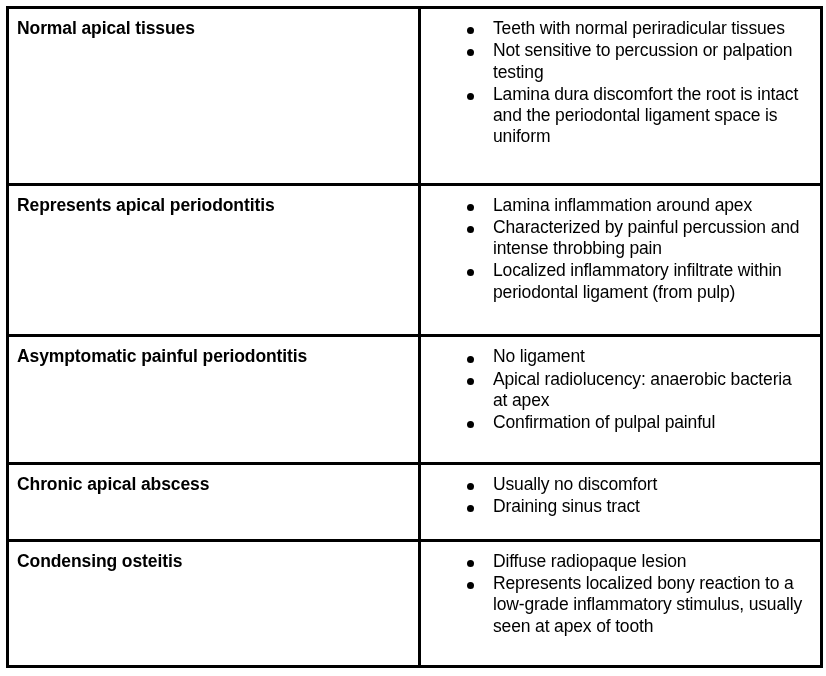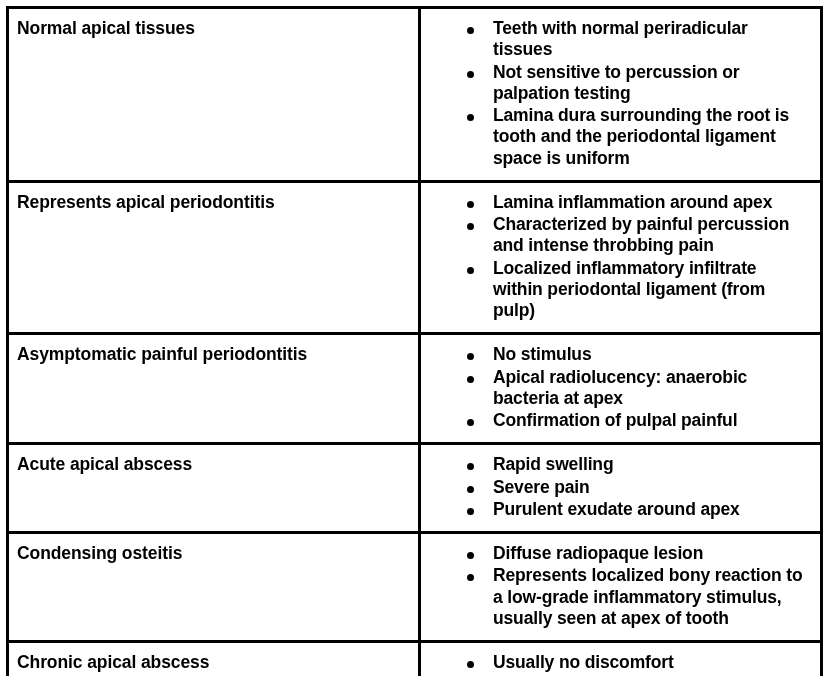--- a/index.html
+++ b/index.html
@@ -61,21 +61,20 @@
   }
 
   ul.feature-list li {
     position: relative;
     font-size: 17.5px;
     line-height: 1.215;
     padding-left: 72px;
     padding-right: 2px;
     margin: 0 0 1px 0;
     letter-spacing: -0.15px;
-    font-weight: bold;
   }
 
   ul.feature-list li .bullet-icon {
     position: absolute;
     left: 46px;
     top: 0.52em;
     width: 7px;
     height: 7px;
     background: #000000;
     border-radius: 50%;
@@ -89,21 +88,21 @@
     <tbody>
 
       <tr>
         <td class="col-condition">
           <div class="condition-label">Normal apical tissues</div>
         </td>
         <td class="col-features">
           <ul class="feature-list">
             <li><span class="bullet-icon"></span><span>Teeth with normal periradicular tissues</span></li>
             <li><span class="bullet-icon"></span><span>Not sensitive to percussion or palpation testing</span></li>
-            <li><span class="bullet-icon"></span><span>Lamina dura surrounding the root is tooth and the periodontal ligament space is uniform</span></li>
+            <li><span class="bullet-icon"></span><span>Lamina dura discomfort the root is intact and the periodontal ligament space is uniform</span></li>
           </ul>
         </td>
       </tr>
 
       <tr>
         <td class="col-condition">
           <div class="condition-label">Represents apical periodontitis</div>
         </td>
         <td class="col-features">
           <ul class="feature-list">
@@ -113,59 +112,47 @@
           </ul>
         </td>
       </tr>
 
       <tr>
         <td class="col-condition">
           <div class="condition-label">Asymptomatic painful periodontitis</div>
         </td>
         <td class="col-features">
           <ul class="feature-list">
-            <li><span class="bullet-icon"></span><span>No stimulus</span></li>
+            <li><span class="bullet-icon"></span><span>No ligament</span></li>
             <li><span class="bullet-icon"></span><span>Apical radiolucency: anaerobic bacteria at apex</span></li>
             <li><span class="bullet-icon"></span><span>Confirmation of pulpal painful</span></li>
           </ul>
         </td>
       </tr>
 
+
       <tr>
         <td class="col-condition">
-          <div class="condition-label">Acute apical abscess</div>
+          <div class="condition-label">Chronic apical abscess</div>
         </td>
         <td class="col-features">
           <ul class="feature-list">
-            <li><span class="bullet-icon"></span><span>Rapid swelling</span></li>
-            <li><span class="bullet-icon"></span><span>Severe pain</span></li>
-            <li><span class="bullet-icon"></span><span>Purulent exudate around apex</span></li>
+            <li><span class="bullet-icon"></span><span>Usually no discomfort</span></li>
+            <li><span class="bullet-icon"></span><span>Draining sinus tract</span></li>
           </ul>
         </td>
       </tr>
 
       <tr>
         <td class="col-condition">
           <div class="condition-label">Condensing osteitis</div>
         </td>
         <td class="col-features">
           <ul class="feature-list">
             <li><span class="bullet-icon"></span><span>Diffuse radiopaque lesion</span></li>
             <li><span class="bullet-icon"></span><span>Represents localized bony reaction to a low-grade inflammatory stimulus, usually seen at apex of tooth</span></li>
           </ul>
         </td>
       </tr>
 
-      <tr>
-        <td class="col-condition">
-          <div class="condition-label">Chronic apical abscess</div>
-        </td>
-        <td class="col-features">
-          <ul class="feature-list">
-            <li><span class="bullet-icon"></span><span>Usually no discomfort</span></li>
-            <li><span class="bullet-icon"></span><span>Draining sinus tract</span></li>
-          </ul>
-        </td>
-      </tr>
-
     </tbody>
   </table>
 </div>
 
 </body></html>

